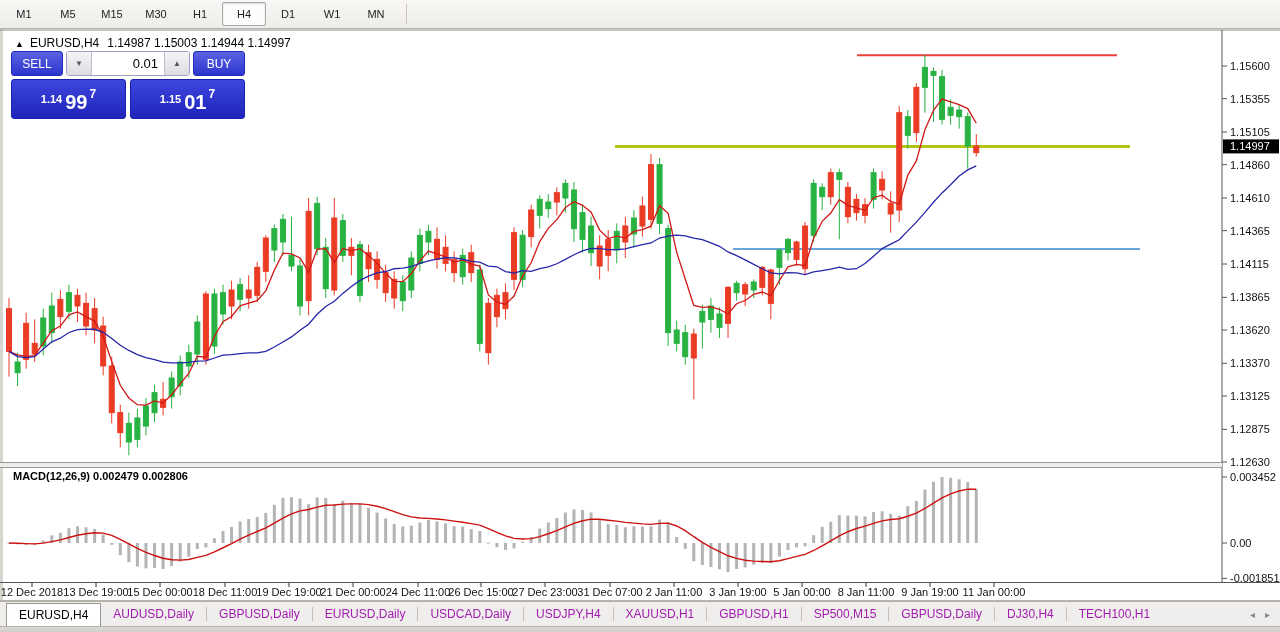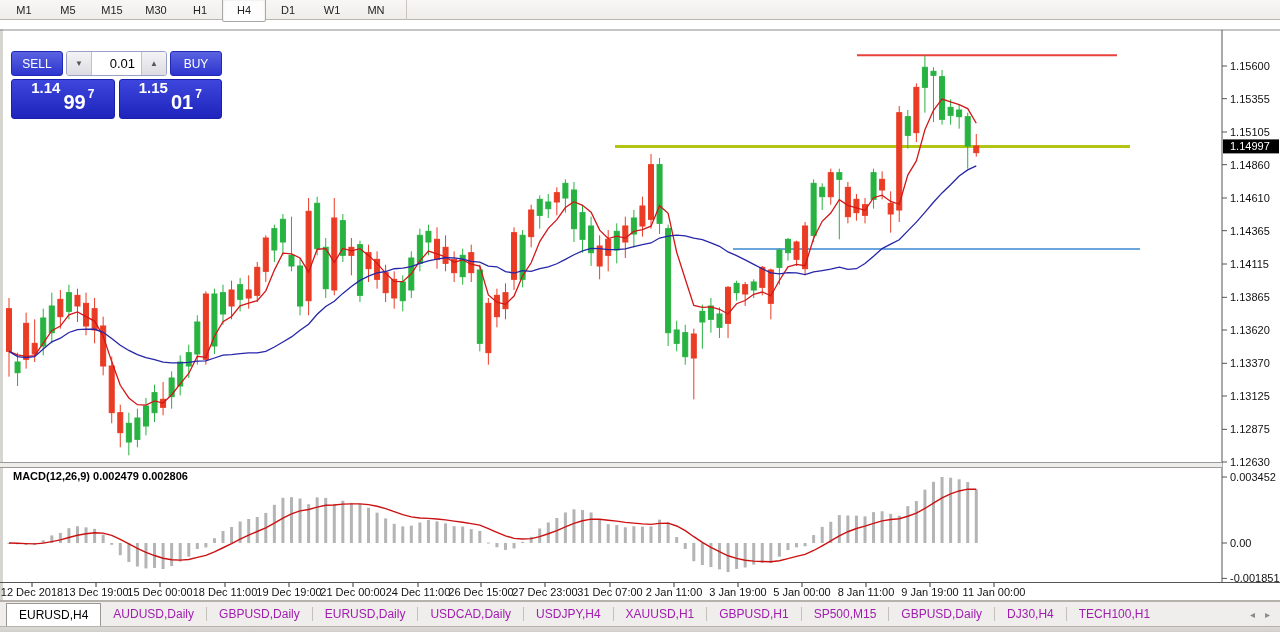--- a/index.html
+++ b/index.html
@@ -1,46 +1,46 @@
 <!DOCTYPE html>
 <html><head>
 <meta charset="utf-8">
 <style>
   html,body{margin:0;padding:0;}
   body{width:1280px;height:632px;overflow:hidden;background:#fff;
        font-family:"Liberation Sans",sans-serif;position:relative;}
   
-  .tf-toolbar{position:absolute;left:0;top:0;width:1280px;height:20px;
+  .tf-toolbar{position:absolute;left:0;top:0;width:1280px;height:29px;
     background:linear-gradient(#f8f7f5,#efedea);border-bottom:1px solid #b9b6b0;
     display:flex;align-items:center;padding-left:2px;box-sizing:border-box;}
   .tf-btn{height:22px;min-width:30px;padding:0 6px;display:flex;align-items:center;justify-content:center;
     font-size:11px;color:#222;border:1px solid transparent;border-radius:2px;cursor:default;}
   .tf-btn.active{background:#fdfdfd;border:1px solid #a8a8a8;box-shadow:inset 0 1px 2px rgba(0,0,0,.15);}
   .tf-sep{width:1px;height:20px;background:#c9c6c0;margin:0 8px;}
   
   .chart-window{position:absolute;left:0;top:29px;width:1280px;height:572px;background:#fff;
     border-left:3px solid #d7d5d0;box-sizing:border-box;}
   .chart-title{position:absolute;left:12px;top:7px;font-size:12px;color:#000;white-space:nowrap;}
   .chart-title .tri{font-size:9px;margin-right:6px;}
   .chart-title .ohlc{margin-left:8px;}
   
-  .trade-panel{position:absolute;left:8px;top:22px;width:211px;border-radius:27px;}
+  .trade-panel{position:absolute;left:8px;top:22px;width:234px;border-radius:27px;}
   .trade-row1{display:flex;gap:3px;height:25px;}
   .btn-blue{flex:0 0 50px;background:linear-gradient(#5a63e0,#2d35cf);color:#fff;font-size:12px;
     display:flex;align-items:center;justify-content:center;border:1px solid #2028b8;border-radius:3px;cursor:pointer;}
   .vol-box{flex:1;display:flex;border:1px solid #9aa0c8;border-radius:3px;overflow:hidden;background:#fff;}
   .vol-btn{width:24px;background:linear-gradient(#f4f4f6,#dcdce2);border-right:1px solid #c0c0cc;
     display:flex;align-items:center;justify-content:center;font-size:8px;color:#555;cursor:pointer;}
   .vol-btn.up{border-right:none;border-left:1px solid #c0c0cc;}
   .vol-value{flex:1;display:flex;align-items:center;justify-content:flex-end;padding-right:6px;
     font-size:13px;color:#000;padding-left:8px;}
   .trade-row2{display:flex;gap:4px;margin-top:3px;height:40px;}
   .price-pane{flex:1;background:linear-gradient(#3d46dd,#1e24bc);border:1px solid #1a20ae;border-radius:3px;
     color:#fff;display:flex;align-items:flex-end;justify-content:center;padding-bottom:3px;cursor:pointer;}
-  .price-pane .frac{font-size:15px;font-weight:bold;margin-right:3px;margin-bottom:19px;}
+  .price-pane .frac{font-size:11px;font-weight:bold;margin-right:3px;margin-bottom:10px;}
   .price-pane .big{font-size:20px;font-weight:bold;line-height:26px;}
   .price-pane .sup{font-size:12px;font-weight:bold;margin-left:2px;margin-bottom:14px;}
   
   .macd-label{position:absolute;left:10px;top:441px;font-size:11px;color:#000;font-weight:bold;}
   
   .tab-bar{position:absolute;left:0;top:601px;width:1280px;height:25px;background:#efeeec;
     border-top:1px solid #b5b2ac;display:flex;align-items:stretch;padding-left:6px;box-sizing:border-box;}
   .tab{display:flex;align-items:center;padding:0 12px;font-size:12px;color:#a21caf;position:relative;cursor:pointer;}
   .tab.active{background:#fff;border:1px solid #9a9792;border-bottom:none;color:#000;z-index:2;margin-top:1px;}
   .tab-sep{width:1px;background:#c4c1bb;margin:5px 0;}
@@ -496,20 +496,23 @@
       <g>
         <line x1="1222" y1="448" x2="1227" y2="448" stroke="#555"></line>
         <text x="1230" y="452" font-size="11" fill="#111111">0.003452</text>
         <line x1="1222" y1="514" x2="1227" y2="514" stroke="#555"></line>
         <text x="1230" y="518" font-size="11" fill="#111111">0.00</text>
         <line x1="1222" y1="549.3899188876014" x2="1227" y2="549.3899188876014" stroke="#555"></line>
         <text x="1230" y="553.3899188876014" font-size="11" fill="#111111">-0.001851</text>
       </g>
     </svg>
 
+  <div class="chart-title">
+    <span class="tri">▲</span><span>EURUSD,H4</span><span class="ohlc">1.14987 1.15003 1.14944 1.14997</span>
+  </div>
 
   <div class="trade-panel">
     <div class="trade-row1">
       <div class="btn-blue">SELL</div>
       <div class="vol-box">
         <div class="vol-btn">▼</div>
         <div class="vol-value">0.01</div>
         <div class="vol-btn up">▲</div>
       </div>
       <div class="btn-blue">BUY</div>

